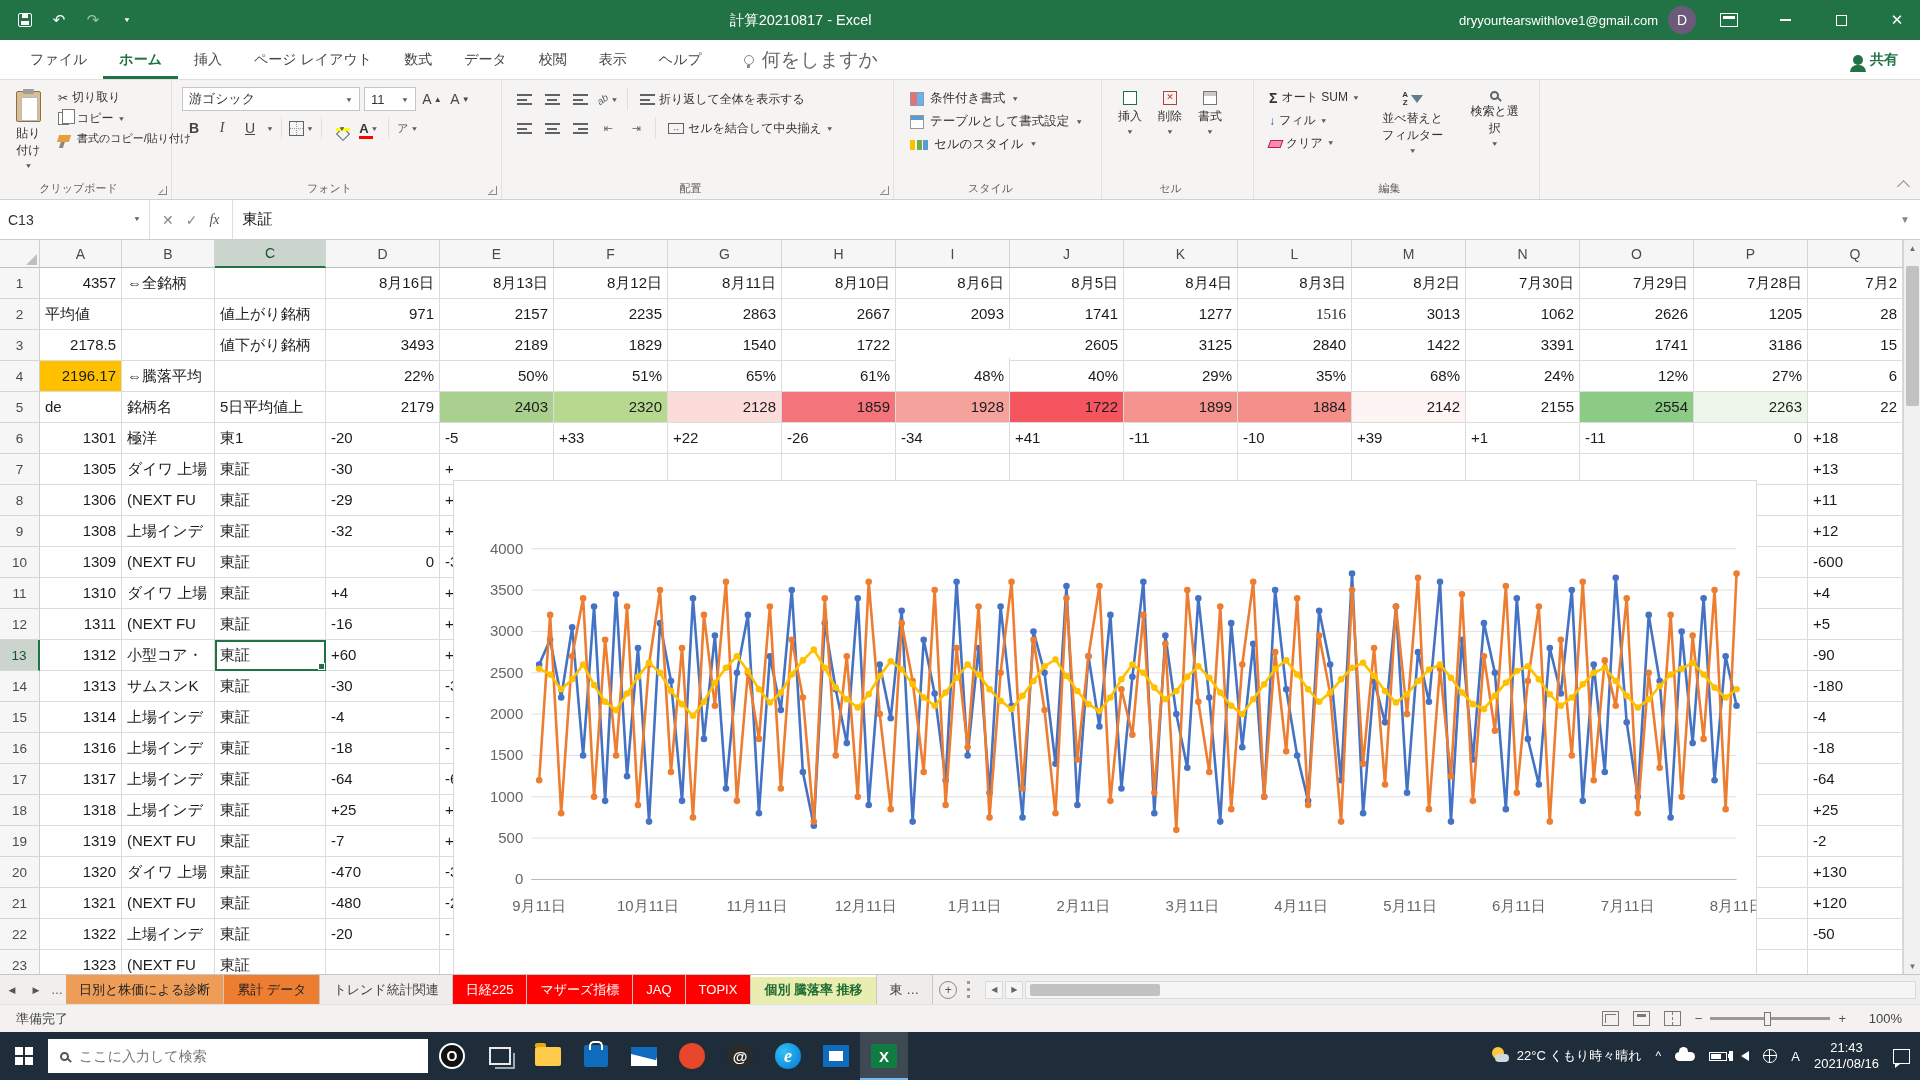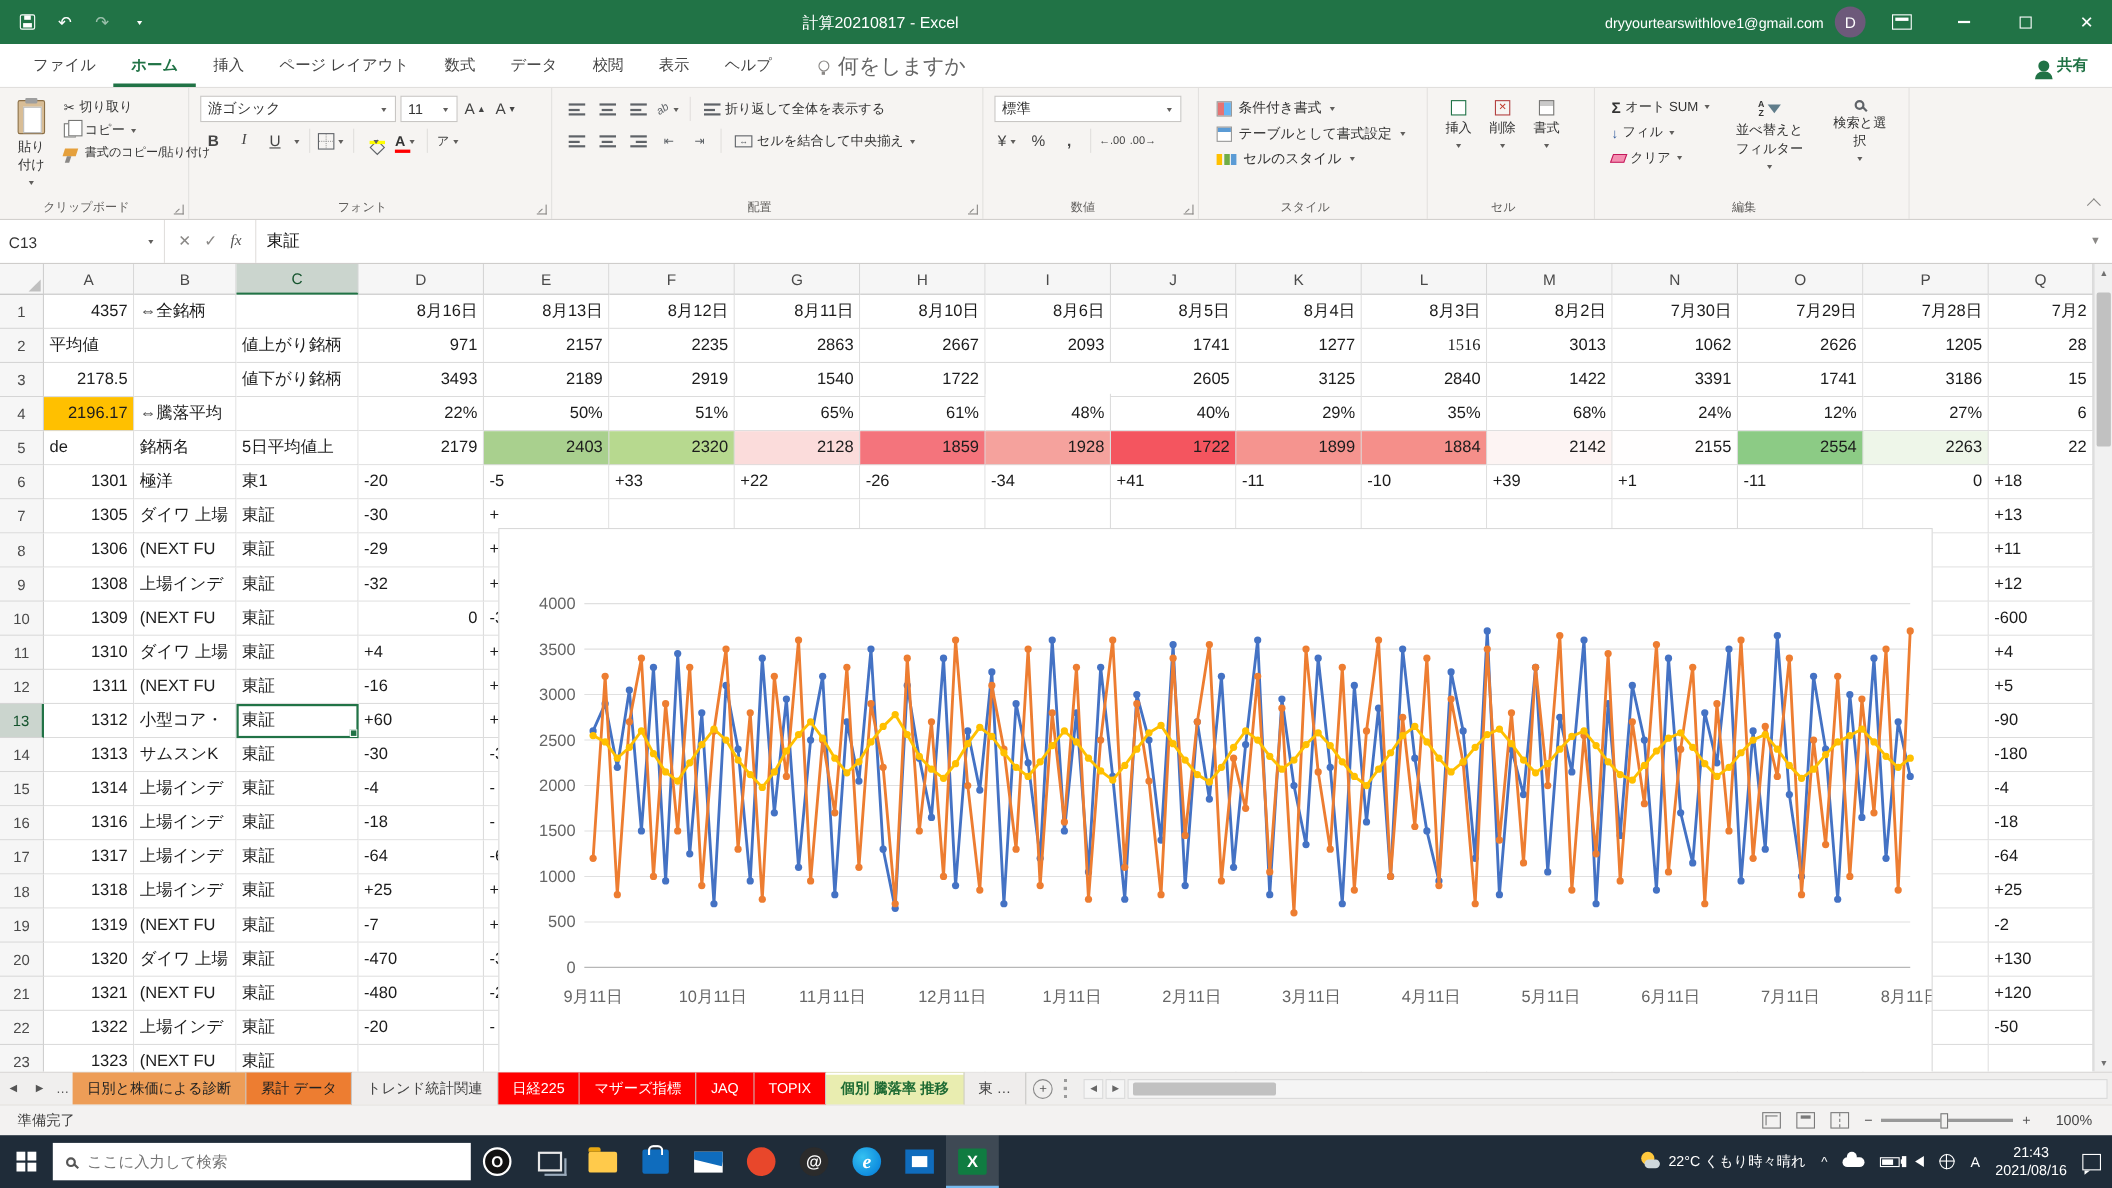--- a/index.html
+++ b/index.html
@@ -360,38 +360,20 @@
         <div class="sbtn">
             <span class="ico-merge">↔</span>
             <span>セルを結合して中央揃え</span>
             <span class="caret">▼</span>
           </div>
       </div>
       <div class="glabel">配置</div>
       <div class="dlaunch"></div>
     </div>
 
-    <div class="rgroup" style="width:196px">
-      <div class="rrow">
-        <div class="fsel numsel">
-            <span>標準</span>
-            <span class="caret">▼</span>
-          </div>
-      </div>
-      <div class="rrow">
-        <div class="fontbtn">¥<span class="caret">▼</span></div>
-        <div class="fontbtn">%</div>
-        <div class="fontbtn" style="font-weight:700">,</div>
-        <span class="vline"></span>
-        <div class="fontbtn" style="font-size:10px">←.00</div>
-        <div class="fontbtn" style="font-size:10px">.00→</div>
-      </div>
-      <div class="glabel">数値</div>
-      <div class="dlaunch"></div>
-    </div>
 
     <div class="rgroup" style="width:208px">
       <div class="stylebtn">
           <span class="ico-cf"></span>
           <span>条件付き書式</span>
           <span class="caret">▼</span>
         </div>
       <div class="stylebtn">
           <span class="ico-tbl"></span>
           <span>テーブルとして書式設定</span>
@@ -541,21 +523,21 @@
           <div class="gc ar" style="width: 114px;">1205</div>
           <div class="gc ar" style="width: 95px;">28</div>
         </div>
         <div class="grow">
           <div class="rhd">3</div>
           <div class="gc ar" style="width: 82px;">2178.5</div>
           <div class="gc" style="width: 93px;"></div>
           <div class="gc" style="width: 111px;">値下がり銘柄</div>
           <div class="gc ar" style="width: 114px;">3493</div>
           <div class="gc ar" style="width: 114px;">2189</div>
-          <div class="gc ar" style="width: 114px;">2919</div>
+          <div class="gc ar" style="width: 114px;">1829</div>
           <div class="gc ar" style="width: 114px;">1540</div>
           <div class="gc ar" style="width: 114px;">1722</div>
           <div class="gc ar" style="width: 114px; margin-top: 28px;">2244</div>
           <div class="gc ar" style="width: 114px;">2605</div>
           <div class="gc ar" style="width: 114px;">3125</div>
           <div class="gc ar" style="width: 114px;">2840</div>
           <div class="gc ar" style="width: 114px;">1422</div>
           <div class="gc ar" style="width: 114px;">3391</div>
           <div class="gc ar" style="width: 114px;">1741</div>
           <div class="gc ar" style="width: 114px;">3186</div>

